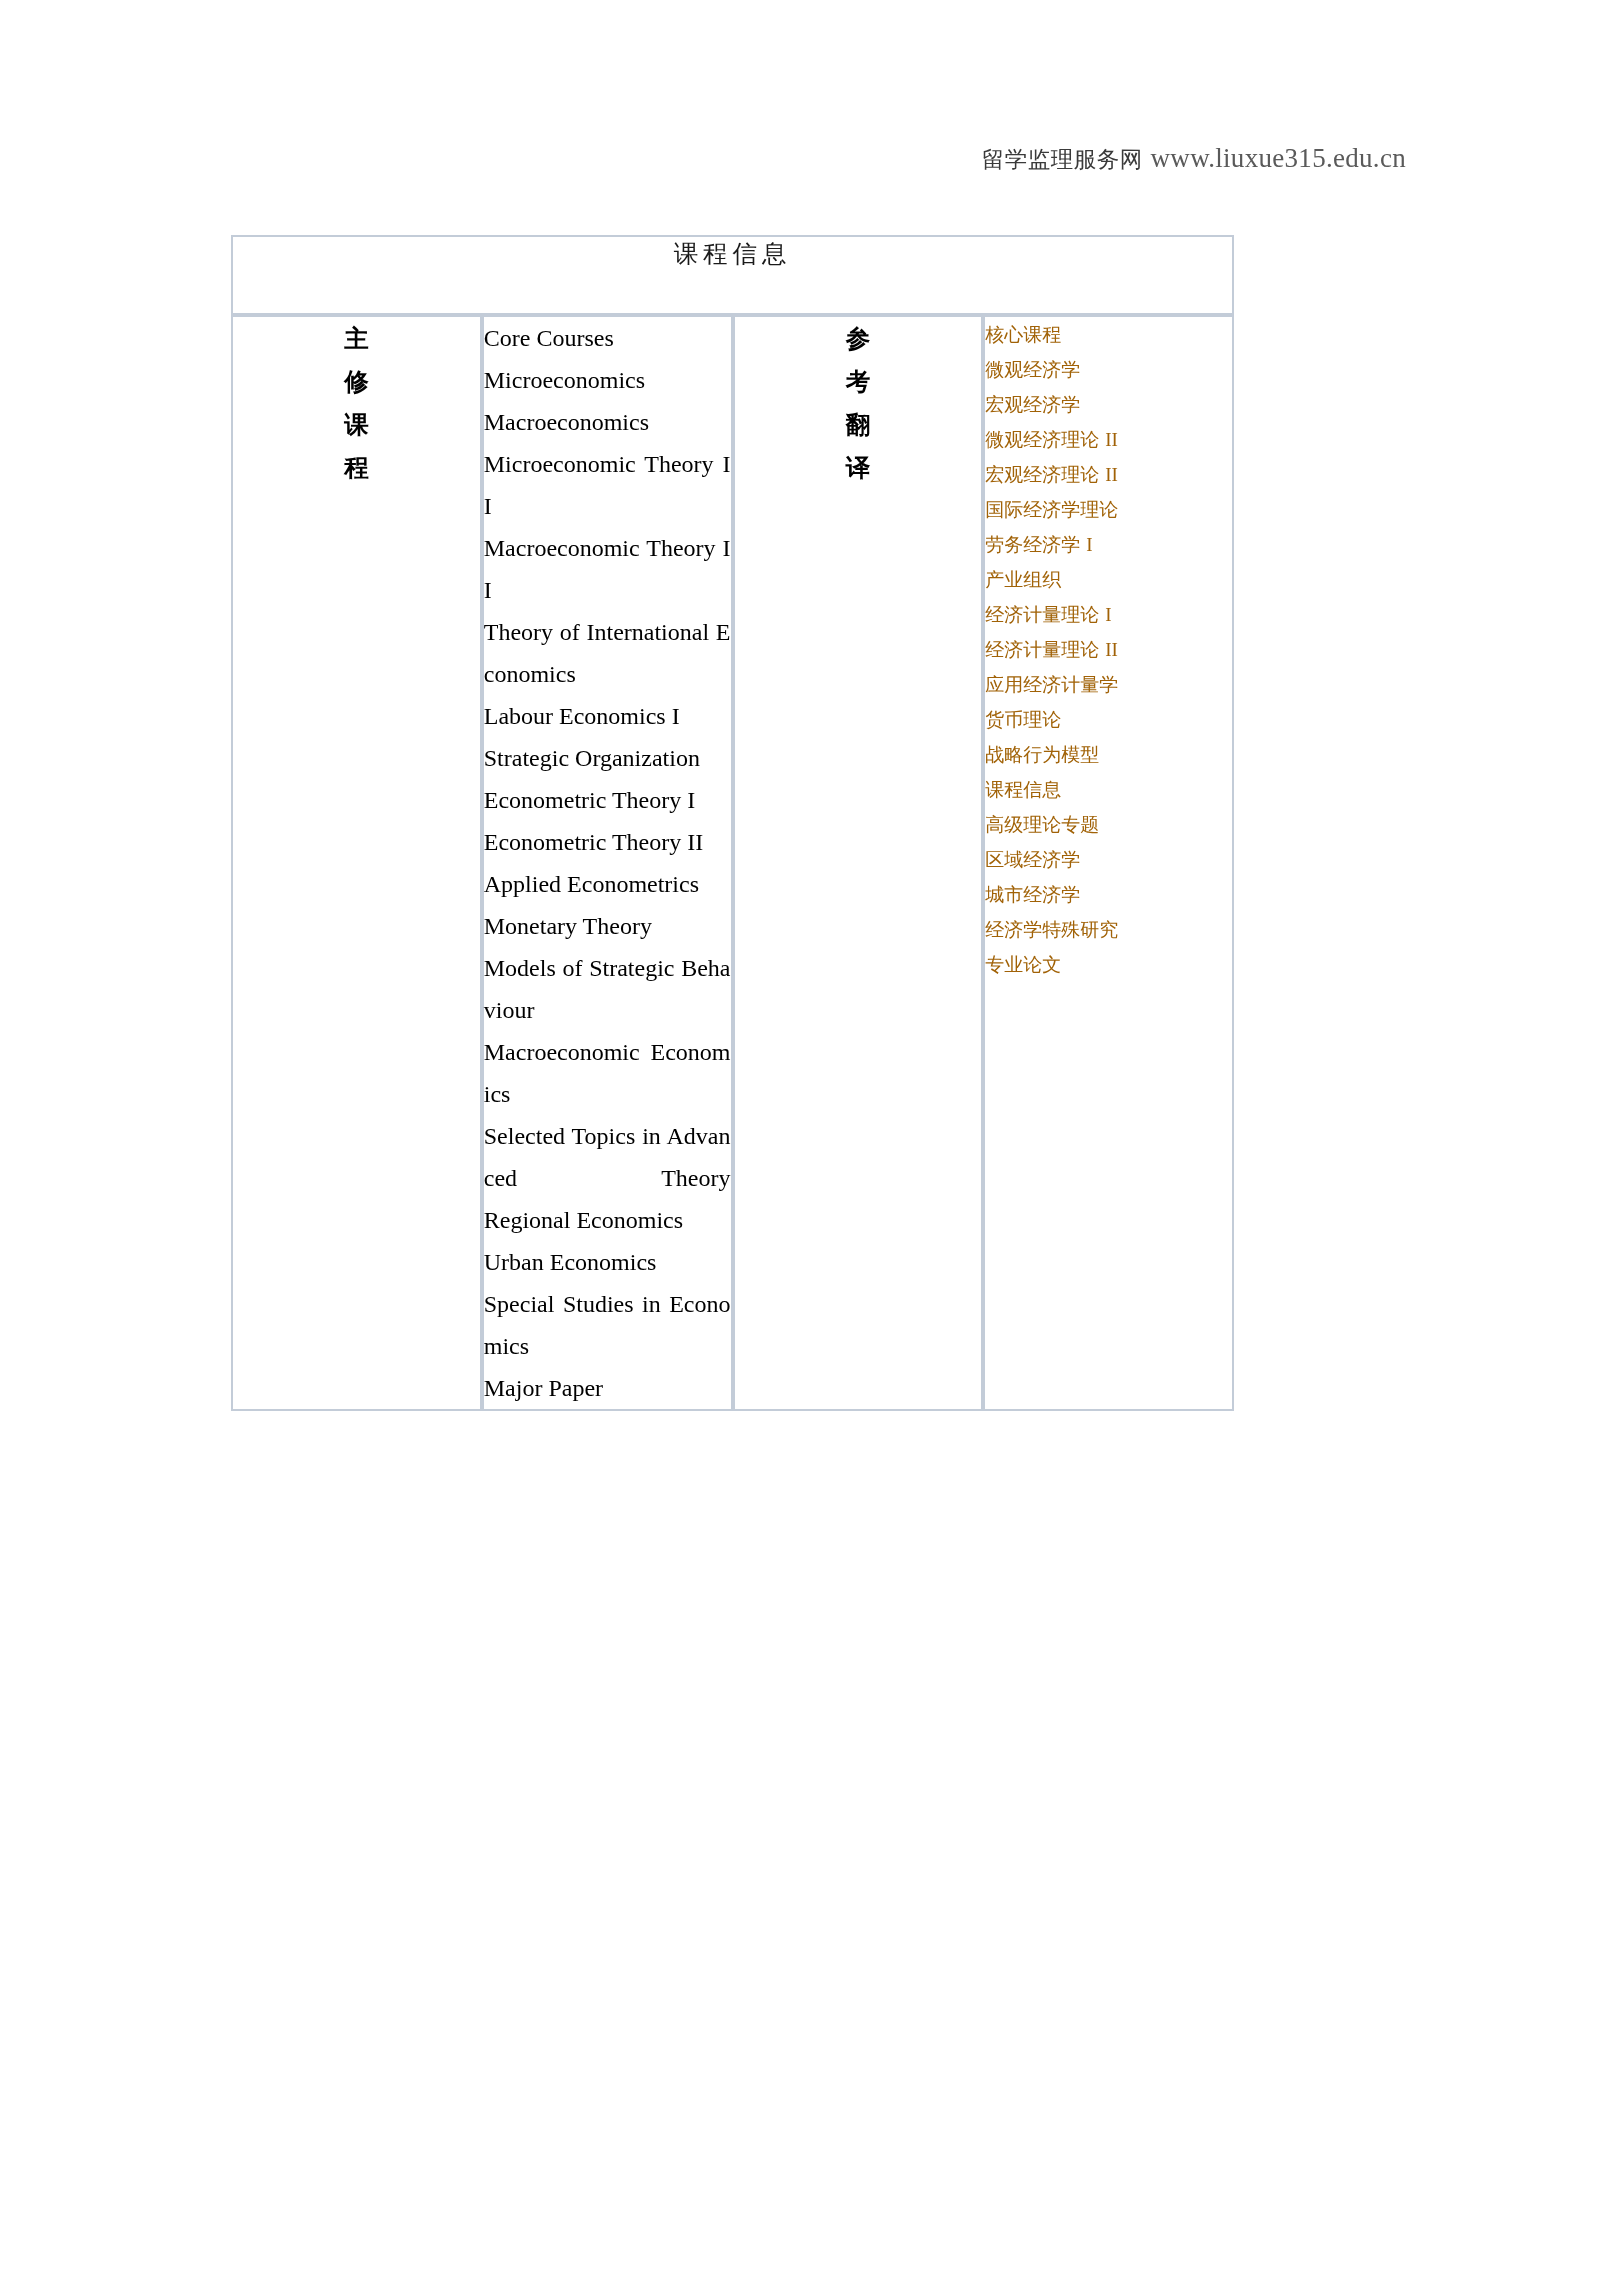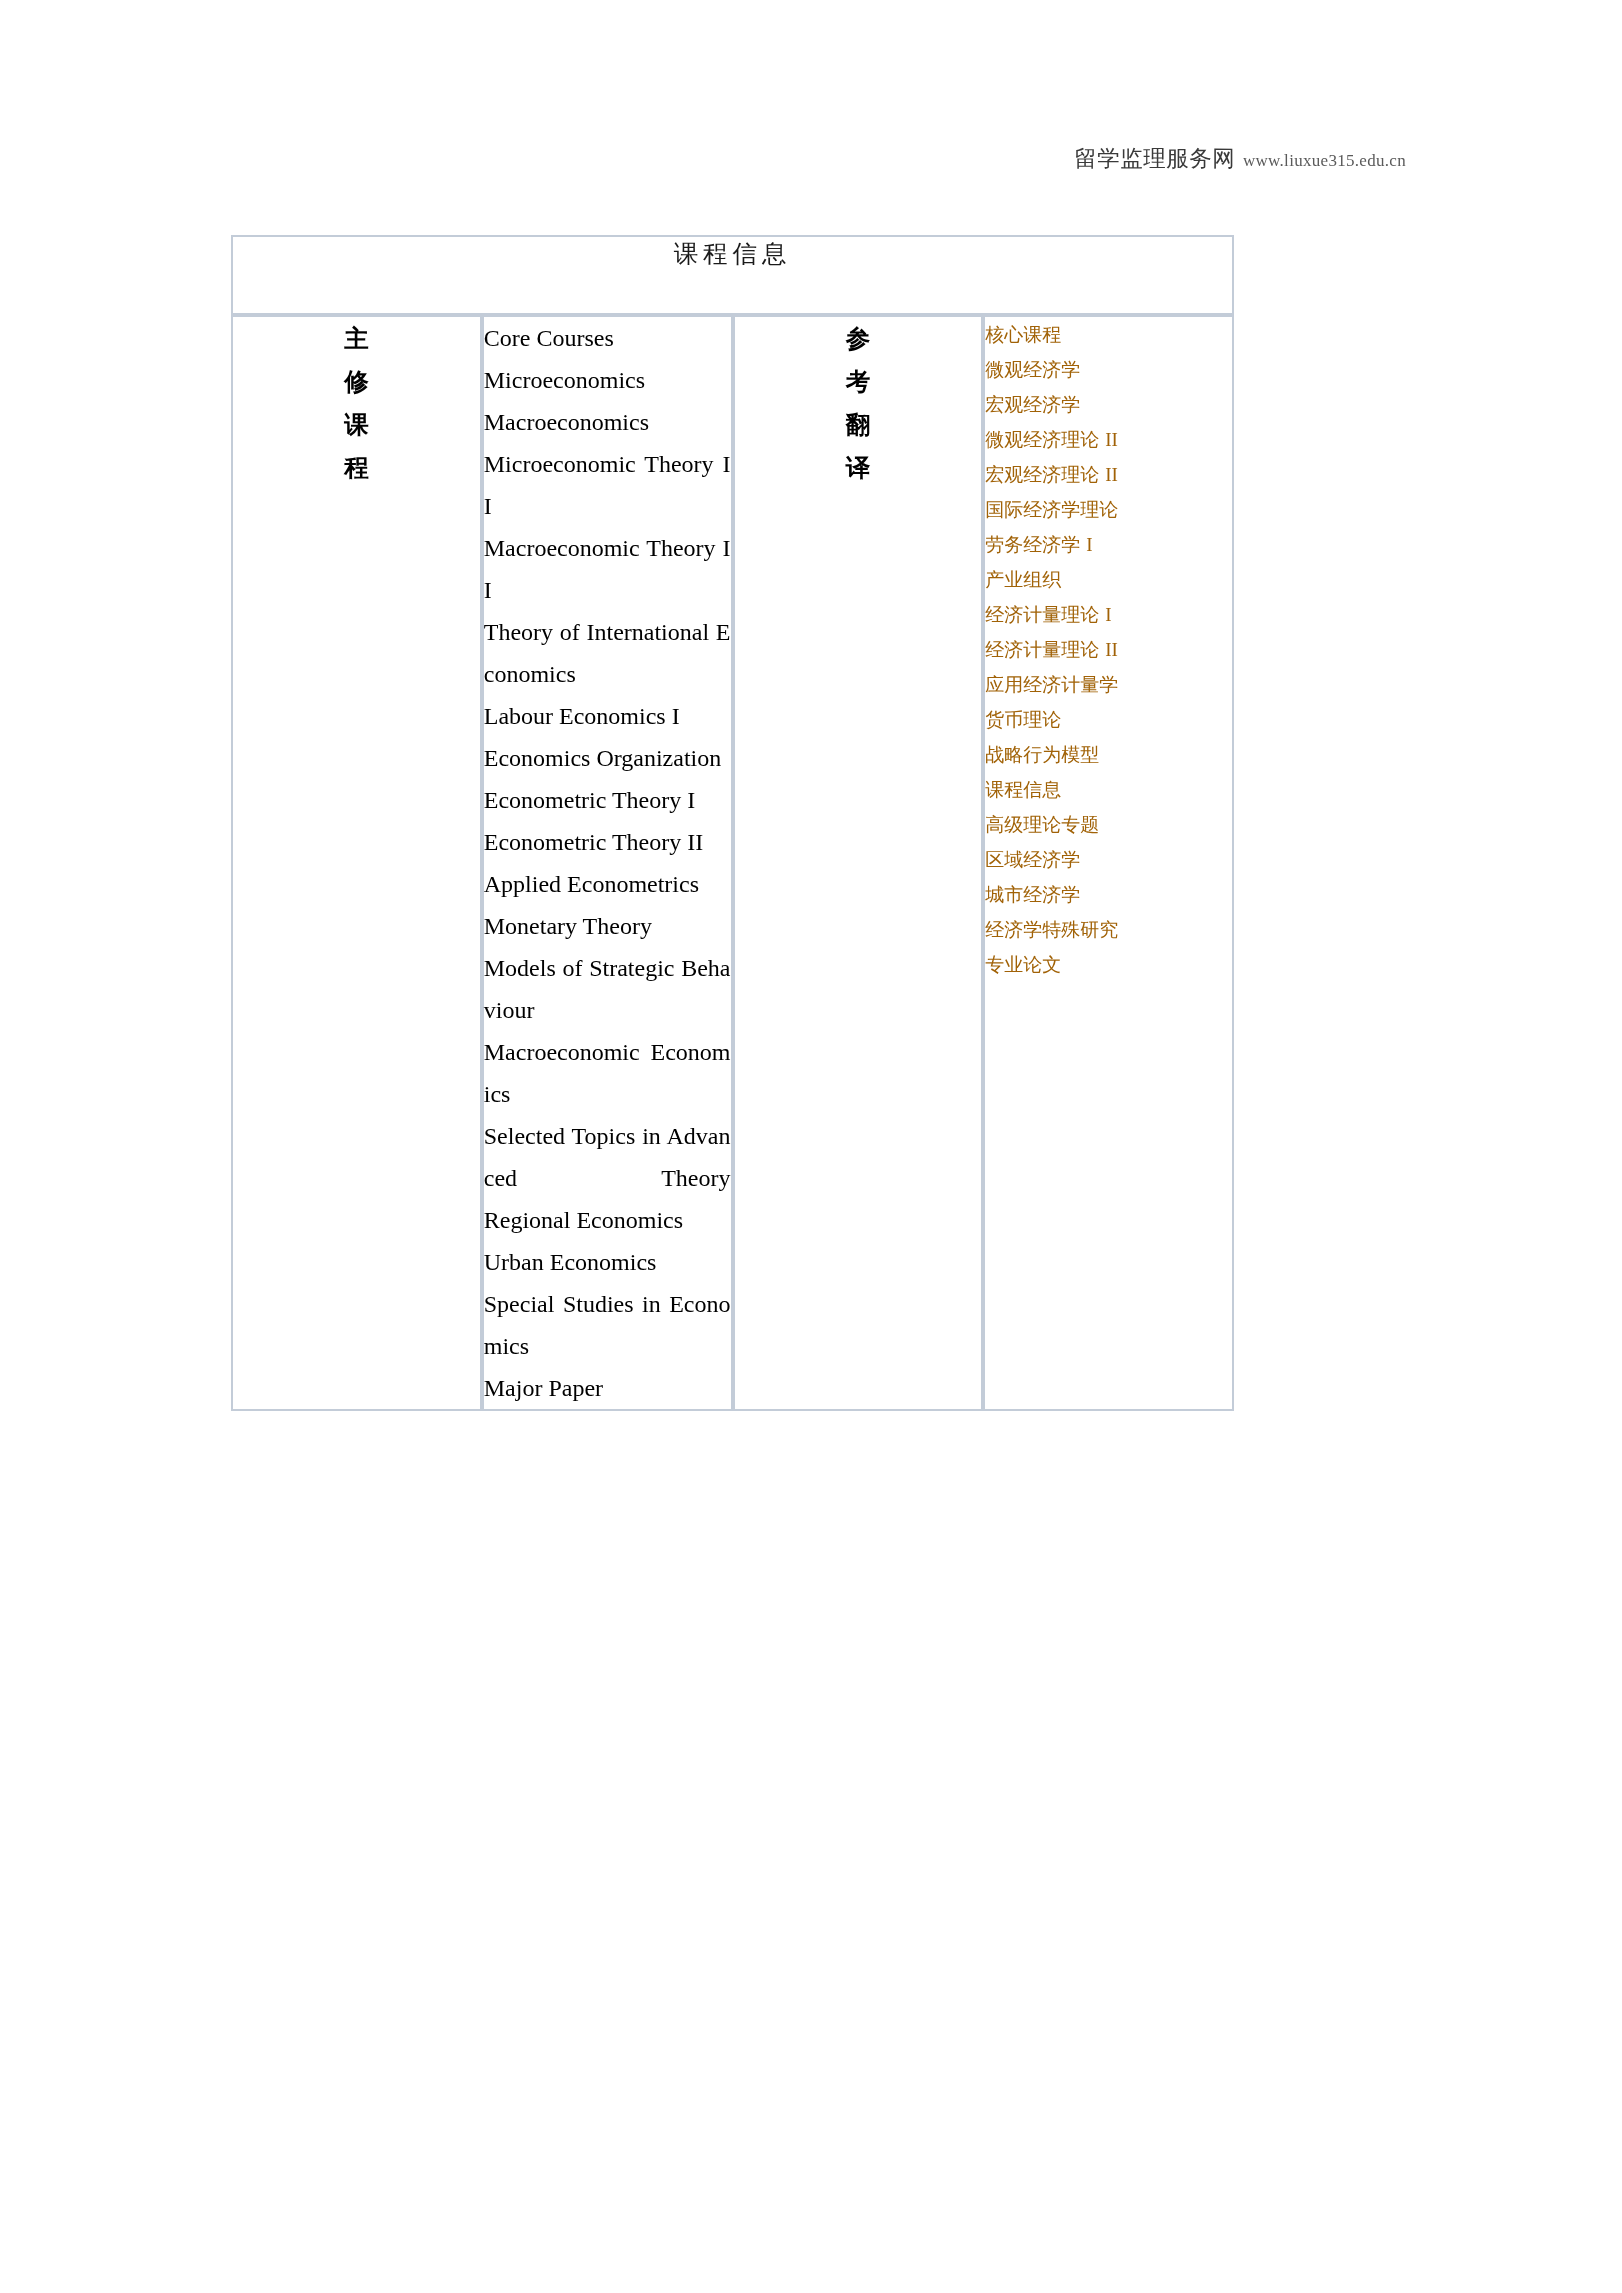--- a/index.html
+++ b/index.html
@@ -165,21 +165,21 @@
     text-align: right;
   }
   .site-info .cn {
     font-family: "DejaVu Sans", sans-serif;
     font-size: 22.5px;
     color: #3a3a3a;
     letter-spacing: 0.5px;
   }
   .site-info .url {
     font-family: "Liberation Serif", serif;
-    font-size: 17px;
+    font-size: 27px;
     color: #5a5a5a;
     letter-spacing: 0.3px;
     margin-left: 7.8px;
   }
 
   
   .table-wrap {
     position: absolute;
     left: 231px;
     top: 235px;
@@ -312,21 +312,21 @@
           </td>
           <td class="en-cell">
             <div class="en-list">
                 <span class="ln">Core Courses</span>
                 <span class="ln">Microeconomics</span>
                 <span class="ln">Macroeconomics</span>
                 <span class="ln">Microeconomic Theory II</span>
                 <span class="ln">Macroeconomic Theory II</span>
                 <span class="ln justify-all">Theory of International Economics</span>
                 <span class="ln">Labour Economics I</span>
-                <span class="ln">Economics Organization</span>
+                <span class="ln">Strategic Organization</span>
                 <span class="ln">Econometric Theory I</span>
                 <span class="ln">Econometric Theory II</span>
                 <span class="ln">Applied Econometrics</span>
                 <span class="ln">Monetary Theory</span>
                 <span class="ln justify-all">Models of Strategic Behaviour</span>
                 <span class="ln">Macroeconomic Economics</span>
                 <span class="ln justify-all">Selected Topics in Advanced Theory</span>
                 <span class="ln">Regional Economics</span>
                 <span class="ln">Urban Economics</span>
                 <span class="ln">Special Studies in Economics</span>

